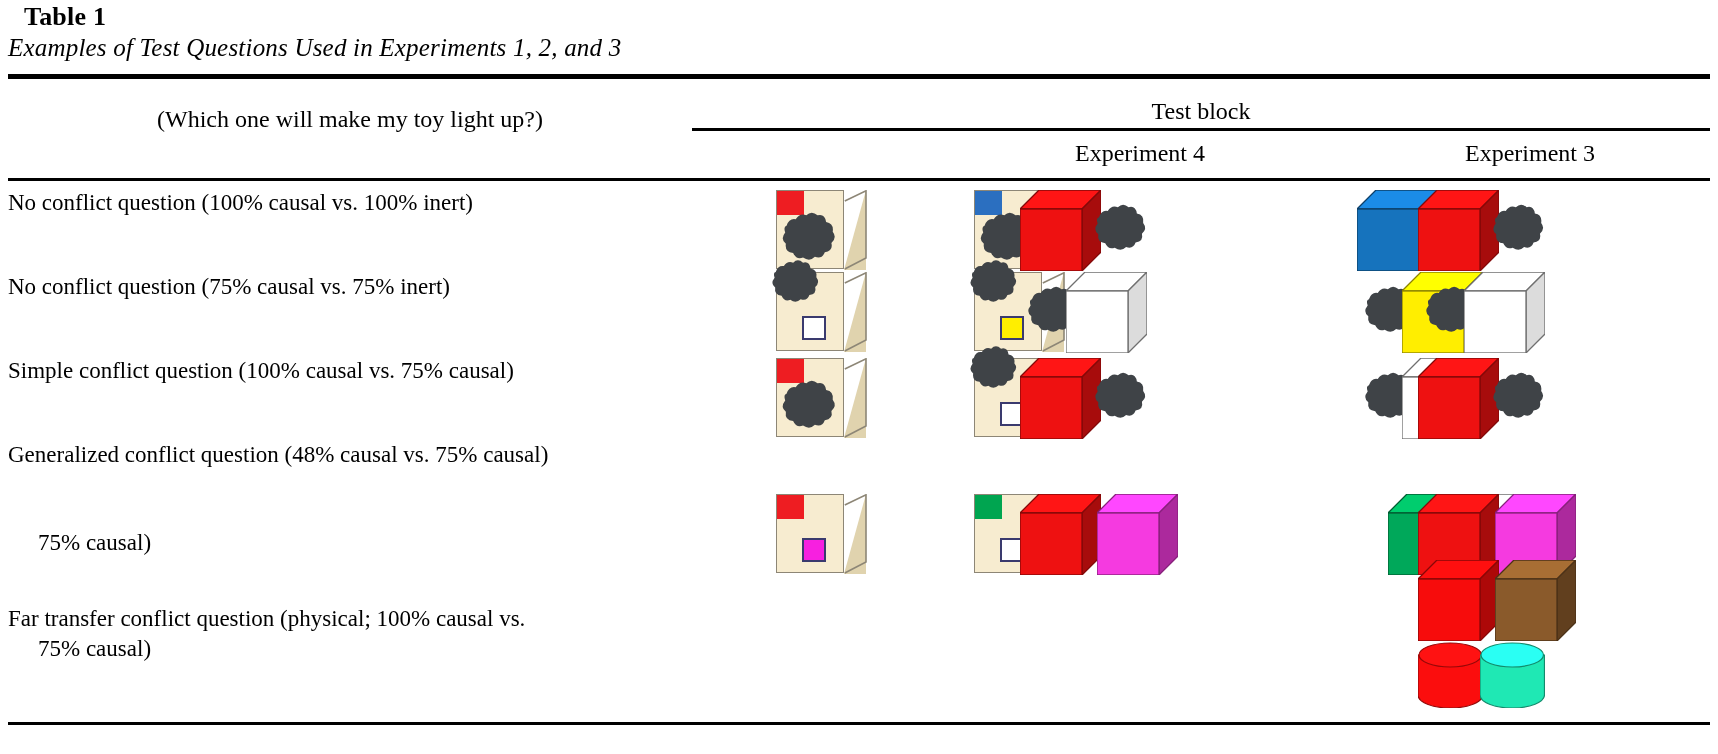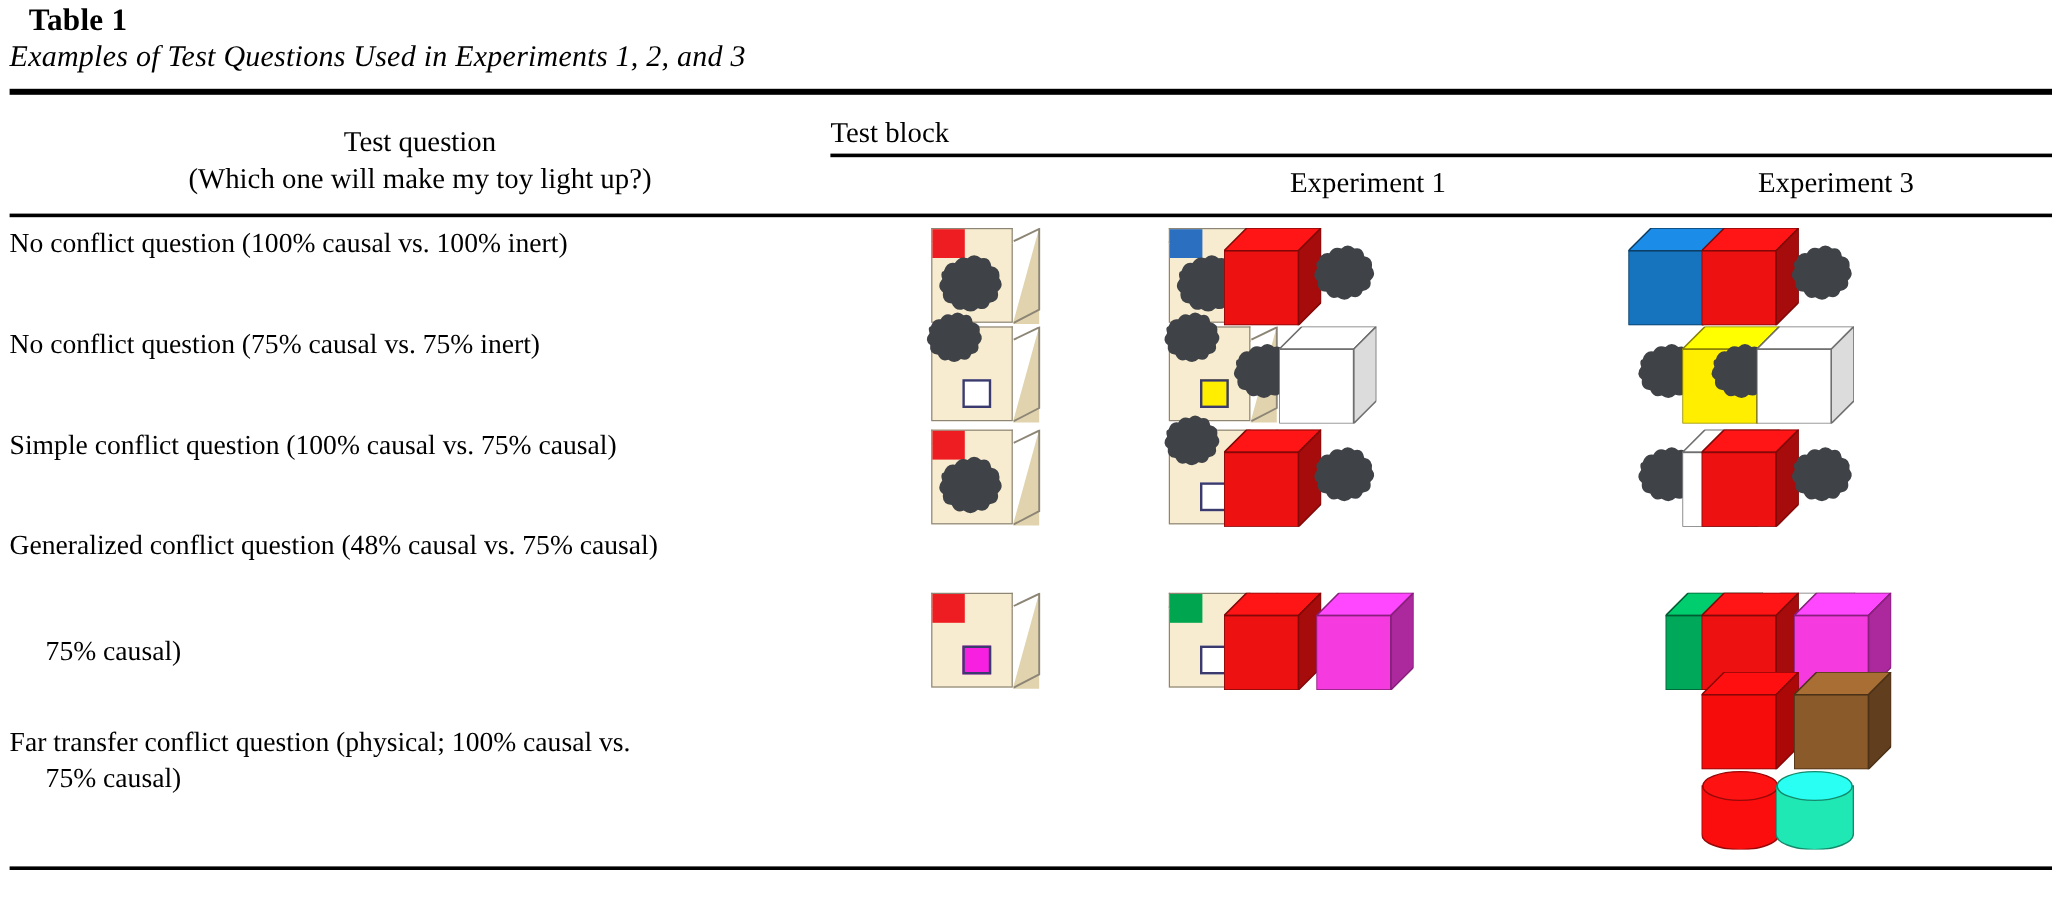--- a/index.html
+++ b/index.html
@@ -8,21 +8,21 @@
 
   .tbl-num{position:absolute;left:8px;top:2px;font-size:26px;font-weight:bold;letter-spacing:0.2px;margin-left:16px;}
   .tbl-title{position:absolute;left:8px;top:34px;font-size:25px;font-style:italic;letter-spacing:0.2px;}
 
   .rule{position:absolute;background:#000;}
   .rule-top{left:8px;top:74px;width:1702px;height:5px;}
   .rule-mid{left:8px;top:178px;width:1702px;height:3px;}
   .rule-bot{left:8px;top:722px;width:1702px;height:3px;}
   .rule-spanner{left:692px;top:128px;width:1018px;height:3px;}
 
-  .hdr-testblock{position:absolute;left:692px;top:98px;width:1018px;text-align:left;font-size:24px;}
+  .hdr-testblock{position:absolute;left:692px;top:98px;width:1018px;text-align:center;font-size:24px;}
   .hdr-qcol{position:absolute;left:8px;top:104px;width:684px;text-align:center;font-size:24px;line-height:1.28;}
   .hdr-exp{position:absolute;top:140px;font-size:24px;text-align:center;}
   .hdr-exp.e1{left:692px;width:240px;}
   .hdr-exp.e2{left:970px;width:340px;}
   .hdr-exp.e3{left:1360px;width:340px;}
 
   .rowlabel{position:absolute;left:8px;font-size:23px;line-height:1.3;width:680px;}
   .rowlabel .cont{display:block;padding-left:30px;}
 
   .cell{position:absolute;}
@@ -56,25 +56,24 @@
   <div class="tbl-title">Examples of Test Questions Used in Experiments 1, 2, and 3</div>
 
   <div class="rule rule-top"></div>
   <div class="rule rule-mid"></div>
   <div class="rule rule-bot"></div>
   <div class="rule rule-spanner"></div>
 
   <div class="hdr-testblock">Test block</div>
 
   <div class="hdr-qcol">
-    <div>Test question</div>
     <div>(Which one will make my toy light up?)</div>
   </div>
 
-  <div class="hdr-exp e2">Experiment 1</div>
+  <div class="hdr-exp e2">Experiment 4</div>
   <div class="hdr-exp e3">Experiment 3</div>
 
   <div id="rows-layer">
       <div class="rowlabel" style="top: 188px;"><span>No conflict question (100% causal vs. 100% inert)</span></div>
       <div class="cell" style="left: 776px; top: 190px; display: flex; align-items: flex-end; gap: 106px;">
         <div class="obox" style="width: 92px; height: 80px;">
           <div class="side"></div>
           <svg width="24" height="80" class="sideline" style="position: absolute; left: 68px; top: 0px;">
             <path d="M0.8 11 L22 0.8 L22 68 L0.8 79" fill="none" stroke="#8d8676" stroke-width="1.6"></path>
           </svg>

